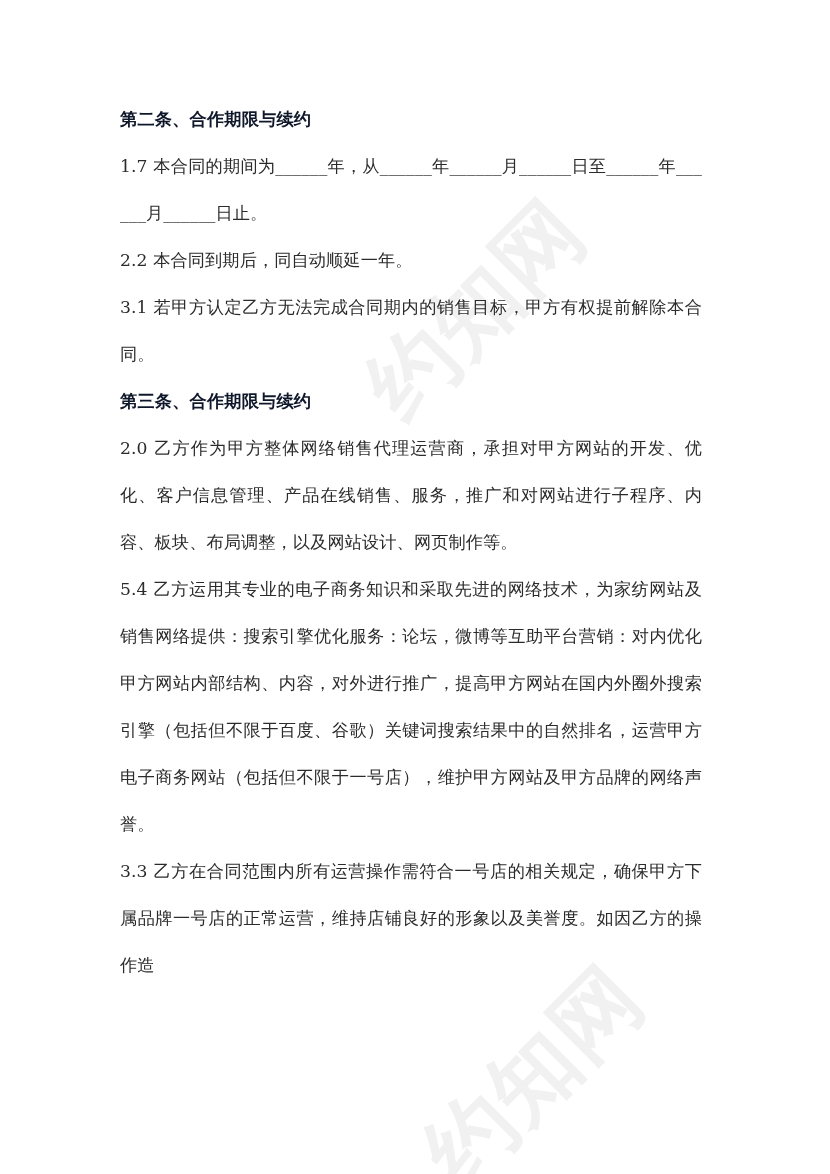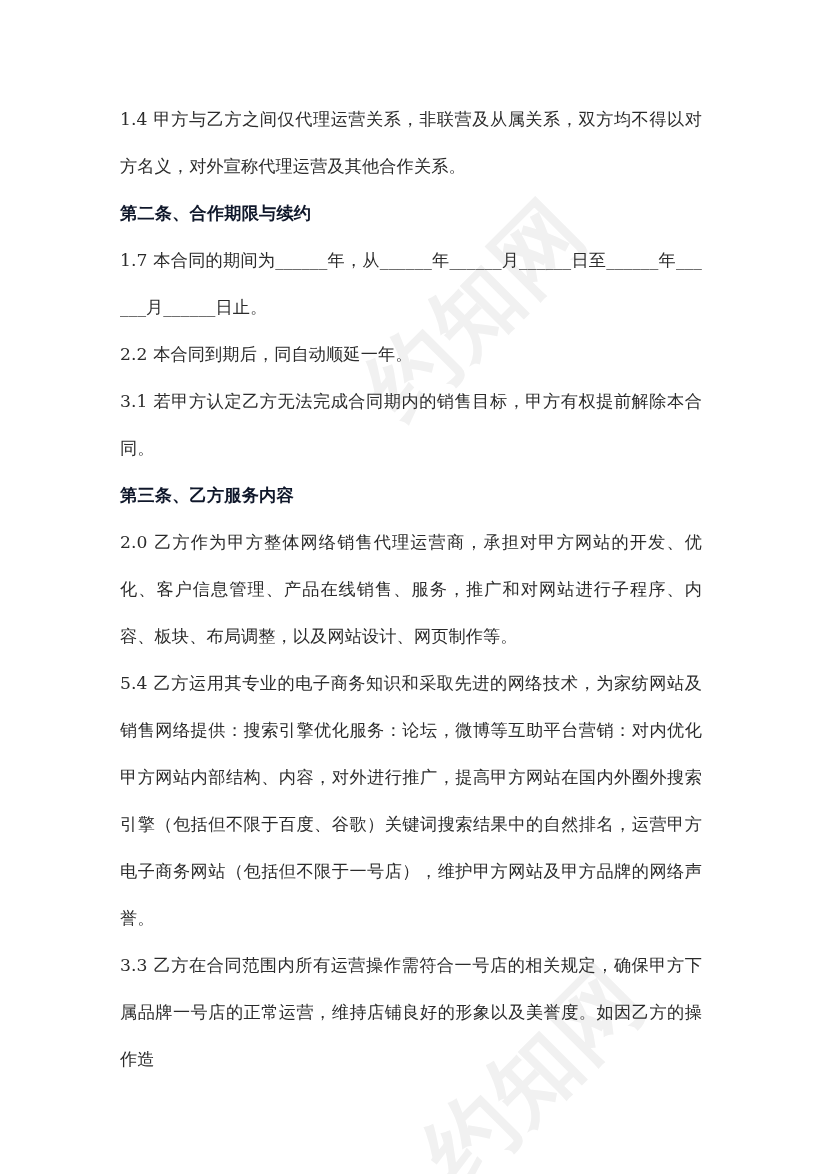--- a/index.html
+++ b/index.html
@@ -86,24 +86,23 @@
 <body>
 
 <div id="page">
 
   <div class="watermark-layer">
     <div class="watermark wm-mid">约知网</div>
     <div class="watermark wm-bottom">约知网</div>
   </div>
 
   <div class="doc-body">
-      <p class="para">1.4 甲方与乙方之间仅代理运营关系，非联营及从属关系，双方均不得以对方名义，对外宣称代理运营及其他合作关系。</p>
       <p class="para heading">第二条、合作期限与续约</p>
       <p class="para">1.7 本合同的期间为______年，从______年______月______日至______年______月______日止。</p>
       <p class="para">2.2 本合同到期后，同自动顺延一年。</p>
       <p class="para">3.1 若甲方认定乙方无法完成合同期内的销售目标，甲方有权提前解除本合同。</p>
-      <p class="para heading">第三条、乙方服务内容</p>
+      <p class="para heading">第三条、合作期限与续约</p>
       <p class="para">2.0 乙方作为甲方整体网络销售代理运营商，承担对甲方网站的开发、优化、客户信息管理、产品在线销售、服务，推广和对网站进行子程序、内容、板块、布局调整，以及网站设计、网页制作等。</p>
       <p class="para">5.4 乙方运用其专业的电子商务知识和采取先进的网络技术，为家纺网站及销售网络提供：搜索引擎优化服务：论坛，微博等互助平台营销：对内优化甲方网站内部结构、内容，对外进行推广，提高甲方网站在国内外圈外搜索引擎（包括但不限于百度、谷歌）关键词搜索结果中的自然排名，运营甲方电子商务网站（包括但不限于一号店），维护甲方网站及甲方品牌的网络声誉。</p>
       <p class="para">3.3 乙方在合同范围内所有运营操作需符合一号店的相关规定，确保甲方下属品牌一号店的正常运营，维持店铺良好的形象以及美誉度。如因乙方的操作造</p>
     </div>
 
 </div>
 
 </body></html>

